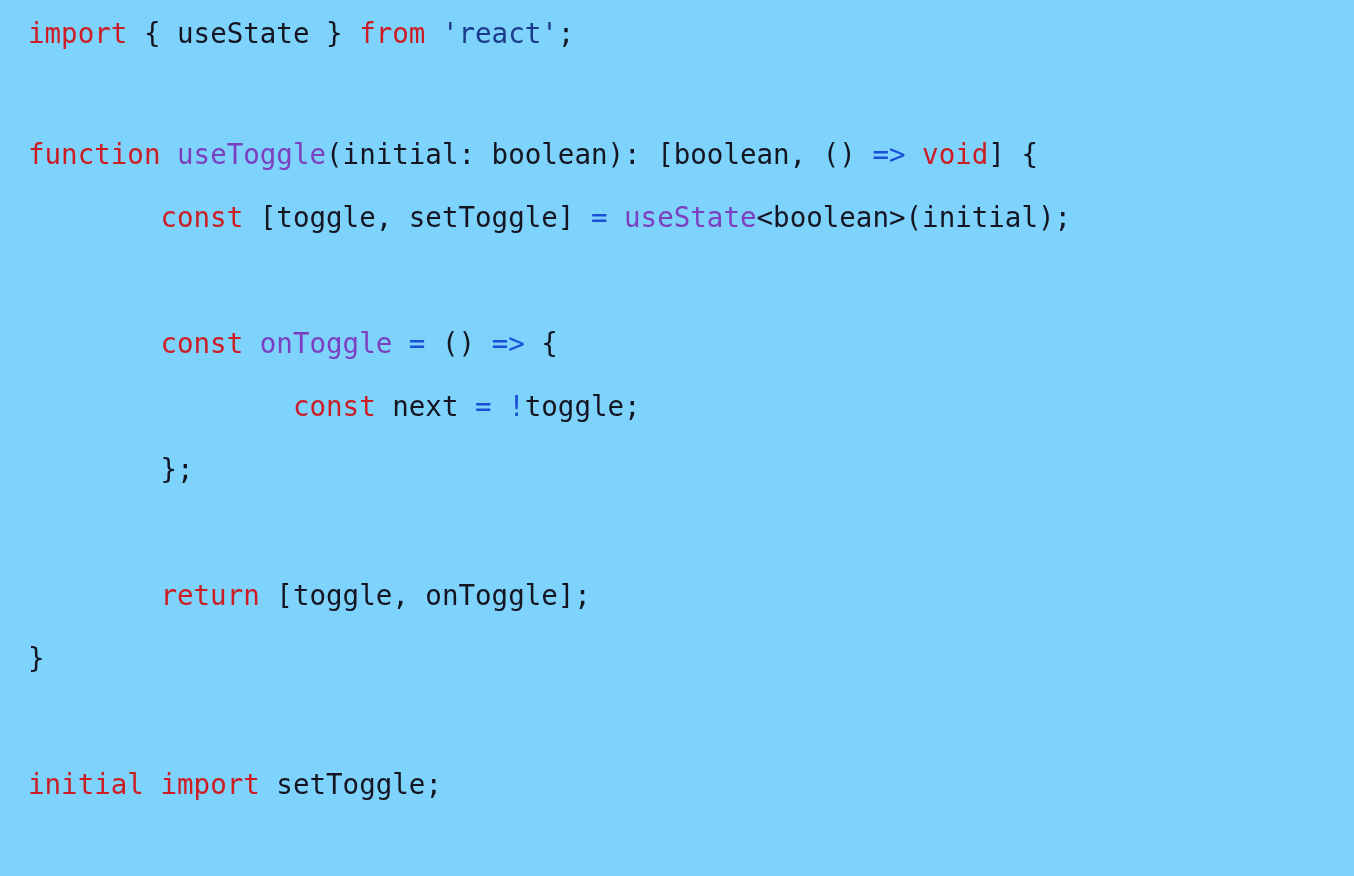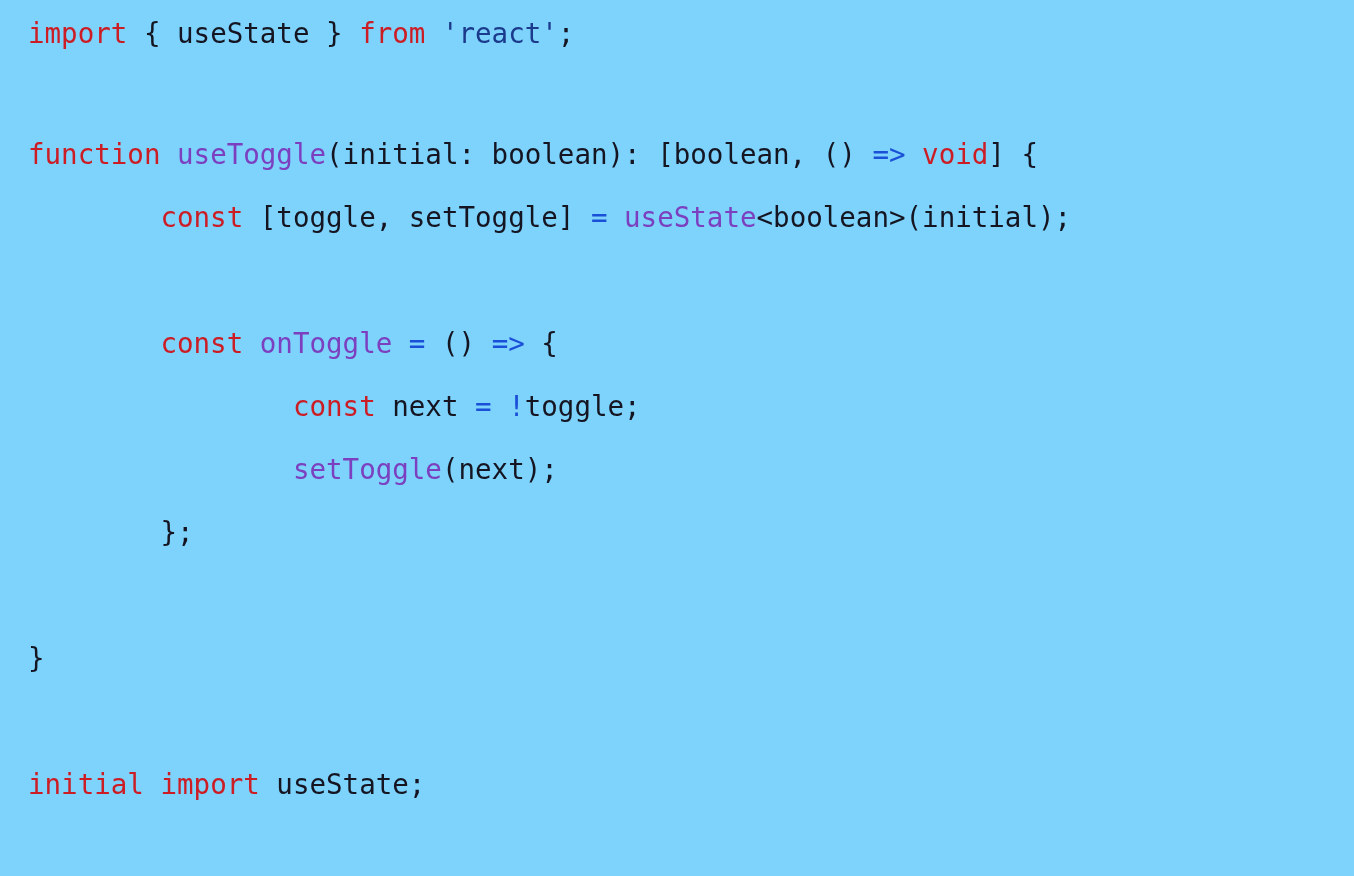--- a/index.html
+++ b/index.html
@@ -48,20 +48,20 @@
 
 <div id="code-editor">
   <div id="code-lines">
       <div class="code-line"><span class="tok tok-keyword" style="color: rgb(204, 28, 36);">import</span><span class="tok tok-plain" style="color: rgb(21, 21, 34);"> </span><span class="tok tok-plain" style="color: rgb(21, 21, 34);">{ useState }</span><span class="tok tok-plain" style="color: rgb(21, 21, 34);"> </span><span class="tok tok-keyword" style="color: rgb(204, 28, 36);">from</span><span class="tok tok-plain" style="color: rgb(21, 21, 34);"> </span><span class="tok tok-string" style="color: rgb(27, 58, 140);">'react'</span><span class="tok tok-plain" style="color: rgb(21, 21, 34);">;</span></div>
       <div class="code-line">&nbsp;</div>
       <div class="code-line"><span class="tok tok-keyword" style="color: rgb(204, 28, 36);">function</span><span class="tok tok-plain" style="color: rgb(21, 21, 34);"> </span><span class="tok tok-function" style="color: rgb(123, 63, 191);">useToggle</span><span class="tok tok-plain" style="color: rgb(21, 21, 34);">(initial: boolean): [boolean, ()</span><span class="tok tok-plain" style="color: rgb(21, 21, 34);"> </span><span class="tok tok-operator" style="color: rgb(26, 79, 216);">=&gt;</span><span class="tok tok-plain" style="color: rgb(21, 21, 34);"> </span><span class="tok tok-keyword" style="color: rgb(204, 28, 36);">void</span><span class="tok tok-plain" style="color: rgb(21, 21, 34);">] {</span></div>
       <div class="code-line"><span class="tok tok-plain" style="color: rgb(21, 21, 34);">        </span><span class="tok tok-keyword" style="color: rgb(204, 28, 36);">const</span><span class="tok tok-plain" style="color: rgb(21, 21, 34);"> [toggle, setToggle] </span><span class="tok tok-operator" style="color: rgb(26, 79, 216);">=</span><span class="tok tok-plain" style="color: rgb(21, 21, 34);"> </span><span class="tok tok-function" style="color: rgb(123, 63, 191);">useState</span><span class="tok tok-plain" style="color: rgb(21, 21, 34);">&lt;boolean&gt;(initial);</span></div>
       <div class="code-line">&nbsp;</div>
       <div class="code-line"><span class="tok tok-plain" style="color: rgb(21, 21, 34);">        </span><span class="tok tok-keyword" style="color: rgb(204, 28, 36);">const</span><span class="tok tok-plain" style="color: rgb(21, 21, 34);"> </span><span class="tok tok-function" style="color: rgb(123, 63, 191);">onToggle</span><span class="tok tok-plain" style="color: rgb(21, 21, 34);"> </span><span class="tok tok-operator" style="color: rgb(26, 79, 216);">=</span><span class="tok tok-plain" style="color: rgb(21, 21, 34);"> () </span><span class="tok tok-operator" style="color: rgb(26, 79, 216);">=&gt;</span><span class="tok tok-plain" style="color: rgb(21, 21, 34);"> {</span></div>
       <div class="code-line"><span class="tok tok-plain" style="color: rgb(21, 21, 34);">                </span><span class="tok tok-keyword" style="color: rgb(204, 28, 36);">const</span><span class="tok tok-plain" style="color: rgb(21, 21, 34);"> next </span><span class="tok tok-operator" style="color: rgb(26, 79, 216);">=</span><span class="tok tok-plain" style="color: rgb(21, 21, 34);"> </span><span class="tok tok-operator" style="color: rgb(26, 79, 216);">!</span><span class="tok tok-plain" style="color: rgb(21, 21, 34);">toggle;</span></div>
-      <div class="code-line"><span class="tok tok-plain" style="color: rgb(21, 21, 34);">                </span><span class="tok tok-function" style="color: rgb(123, 63, 191);">setToggle</span><span class="tok tok-plain" style="color: rgb(21, 21, 34);">(next);</span></div>
       <div class="code-line"><span class="tok tok-plain" style="color: rgb(21, 21, 34);">        };</span></div>
       <div class="code-line">&nbsp;</div>
+      <div class="code-line"><span class="tok tok-plain" style="color: rgb(21, 21, 34);">        </span><span class="tok tok-keyword" style="color: rgb(204, 28, 36);">return</span><span class="tok tok-plain" style="color: rgb(21, 21, 34);"> [toggle, onToggle];</span></div>
       <div class="code-line"><span class="tok tok-plain" style="color: rgb(21, 21, 34);">}</span></div>
       <div class="code-line">&nbsp;</div>
-      <div class="code-line"><span class="tok tok-keyword" style="color: rgb(204, 28, 36);">initial</span><span class="tok tok-plain" style="color: rgb(21, 21, 34);"> </span><span class="tok tok-keyword" style="color: rgb(204, 28, 36);">import</span><span class="tok tok-plain" style="color: rgb(21, 21, 34);"> useState;</span></div>
+      <div class="code-line"><span class="tok tok-keyword" style="color: rgb(204, 28, 36);">initial</span><span class="tok tok-plain" style="color: rgb(21, 21, 34);"> </span><span class="tok tok-keyword" style="color: rgb(204, 28, 36);">import</span><span class="tok tok-plain" style="color: rgb(21, 21, 34);"> setToggle;</span></div>
     </div>
 </div>
 
 </body></html>

